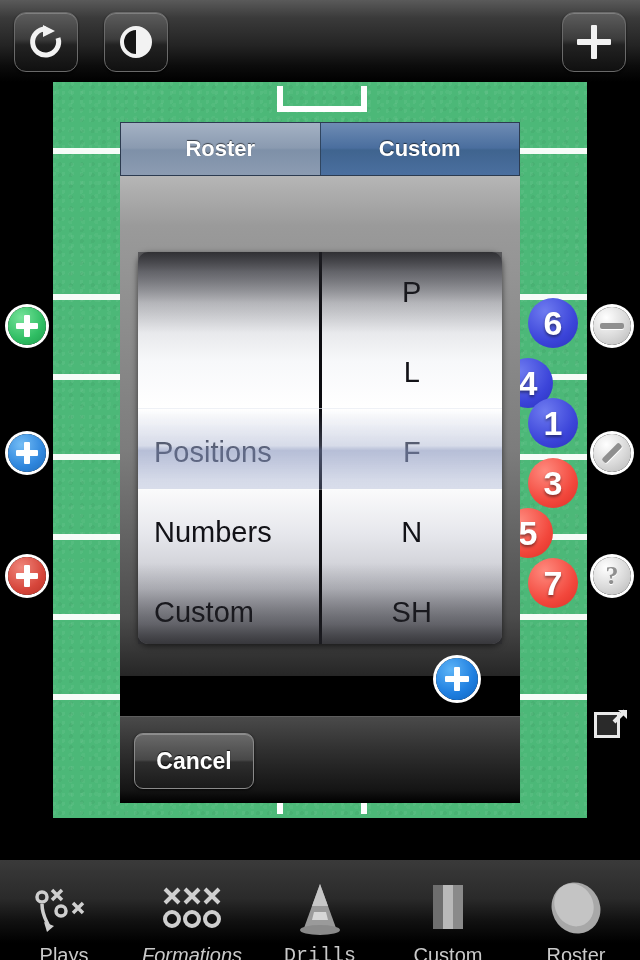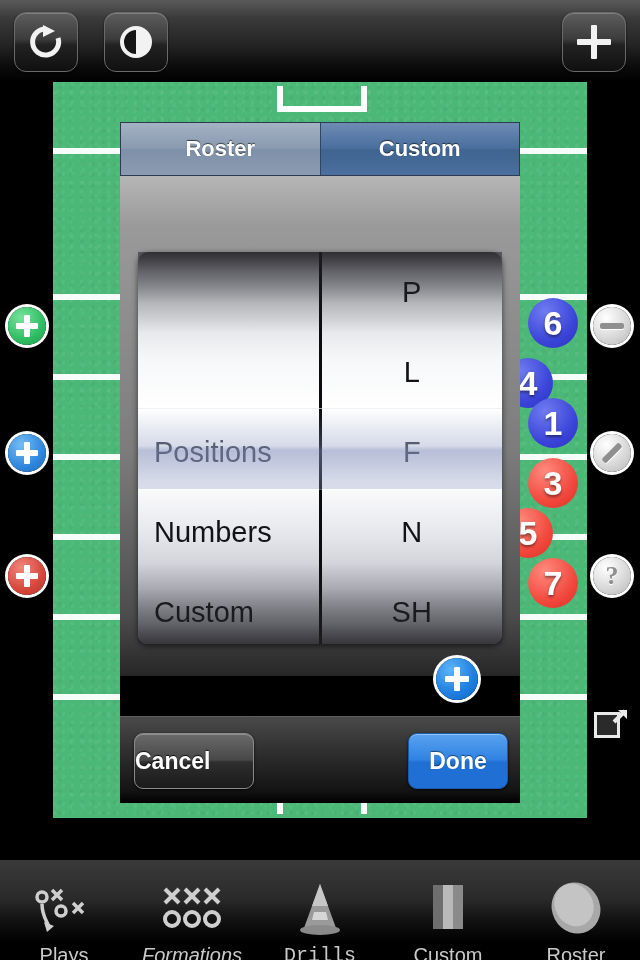--- a/index.html
+++ b/index.html
@@ -179,21 +179,21 @@
   .modal-footer{
     position:absolute;left:0;top:594px;width:400px;height:86px;
     background:linear-gradient(to bottom,#4a4a4a 0%,#2f2f2f 40%,#141414 85%,#000 100%);
     border-top:1px solid #5d5d5d;
   }
   .btn-cancel{
     position:absolute;left:14px;top:16px;width:118px;height:54px;border-radius:9px;
     background:linear-gradient(to bottom,#6a6a6a 0%,#484848 48%,#2e2e2e 52%,#1a1a1a 100%);
     border:1px solid #8a8a8a;
     box-shadow:inset 0 1px 0 rgba(255,255,255,.25),0 1px 3px rgba(0,0,0,.8);
-    display:flex;align-items:center;
+    display:flex;align-items:center;justify-content:center;
     color:#fff;font-size:23px;font-weight:bold;text-shadow:0 -1px 1px rgba(0,0,0,.8);
   }
   .btn-done{
     position:absolute;left:288px;top:16px;width:98px;height:54px;border-radius:9px;
     background:linear-gradient(to bottom,#5aa2ef 0%,#2f82e3 48%,#1f6fd4 52%,#1f6fd4 100%);
     border:1px solid #1a5bb0;
     box-shadow:inset 0 1px 0 rgba(255,255,255,.35),0 1px 3px rgba(0,0,0,.8);
     display:flex;align-items:center;justify-content:center;
     color:#fff;font-size:23px;font-weight:bold;text-shadow:0 -1px 1px rgba(0,0,0,.5);
   }
@@ -337,23 +337,20 @@
     <div class="modal-body">
       <div class="body-plus">
         <span class="sb-plus"></span>
       </div>
     </div>
 
     <div class="modal-footer">
       <div class="btn-cancel">
         <span>Cancel</span>
       </div>
-      <div class="btn-done">
-        <span>Done</span>
-      </div>
     </div>
 
   </div>
 
   <div class="tabbar">
 
     <div class="tab" style="left:0px;">
       <span class="ic">
         <svg width="70" height="56" viewBox="0 0 70 56">
           <g stroke="#cfcfcf" stroke-width="3.5" fill="none">

